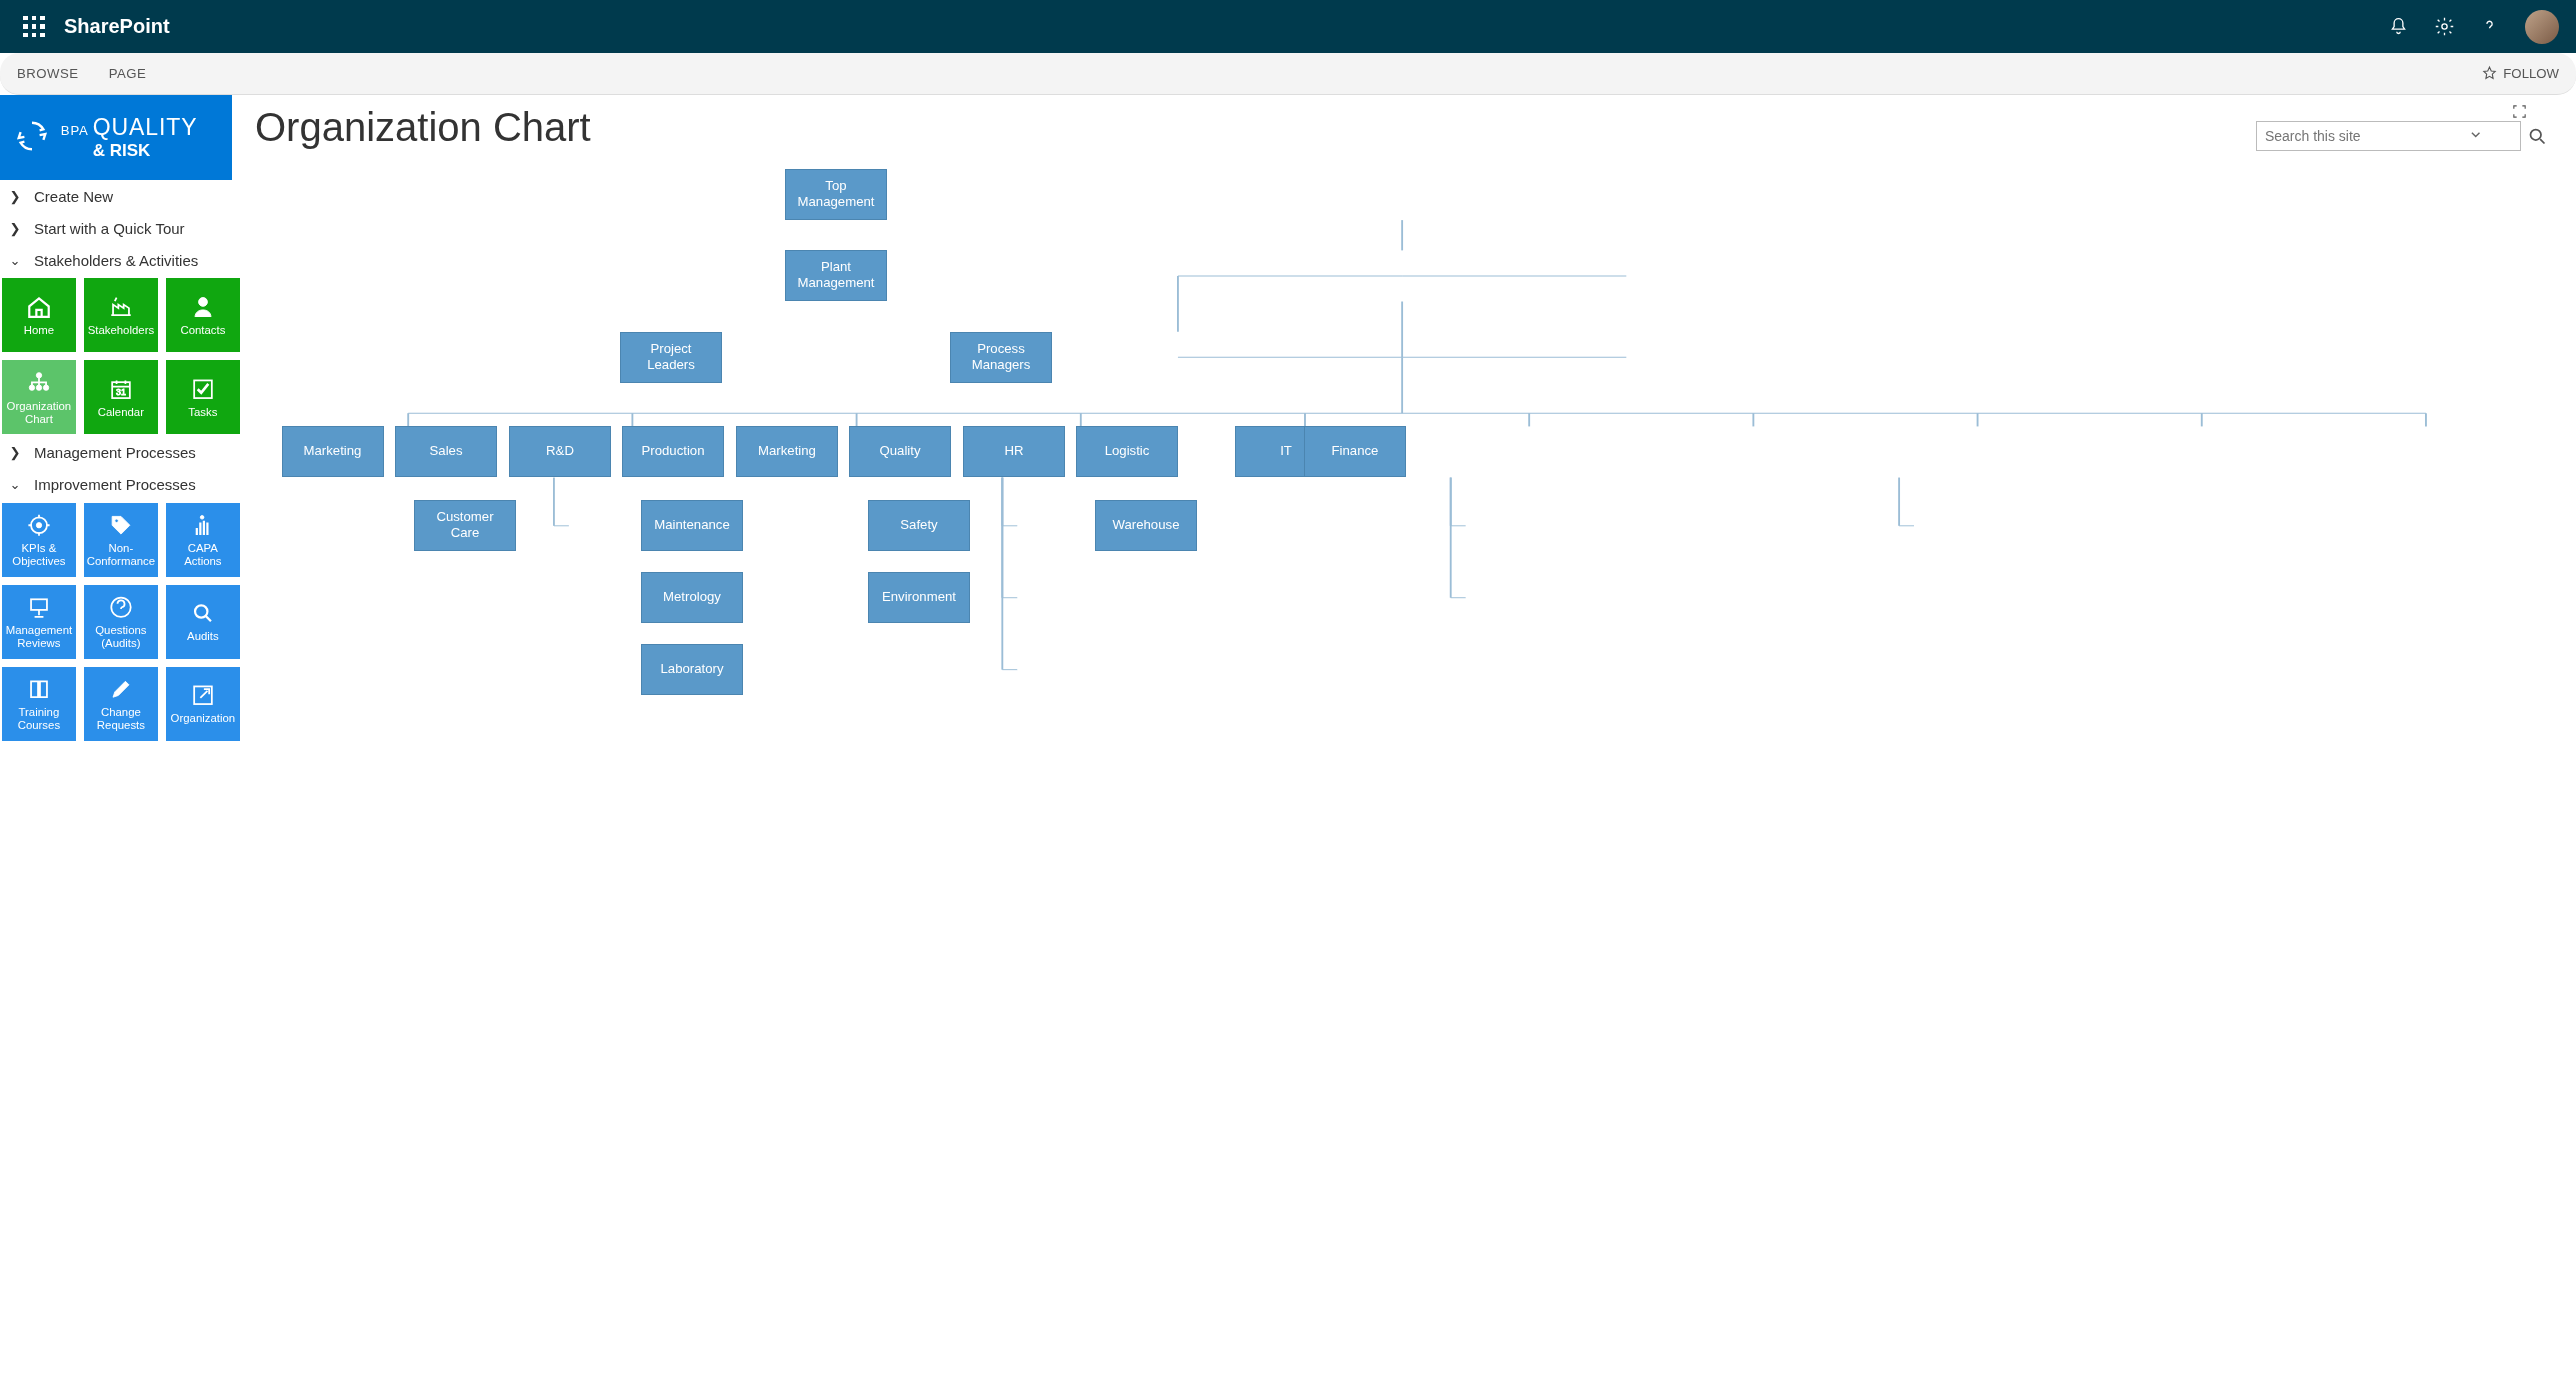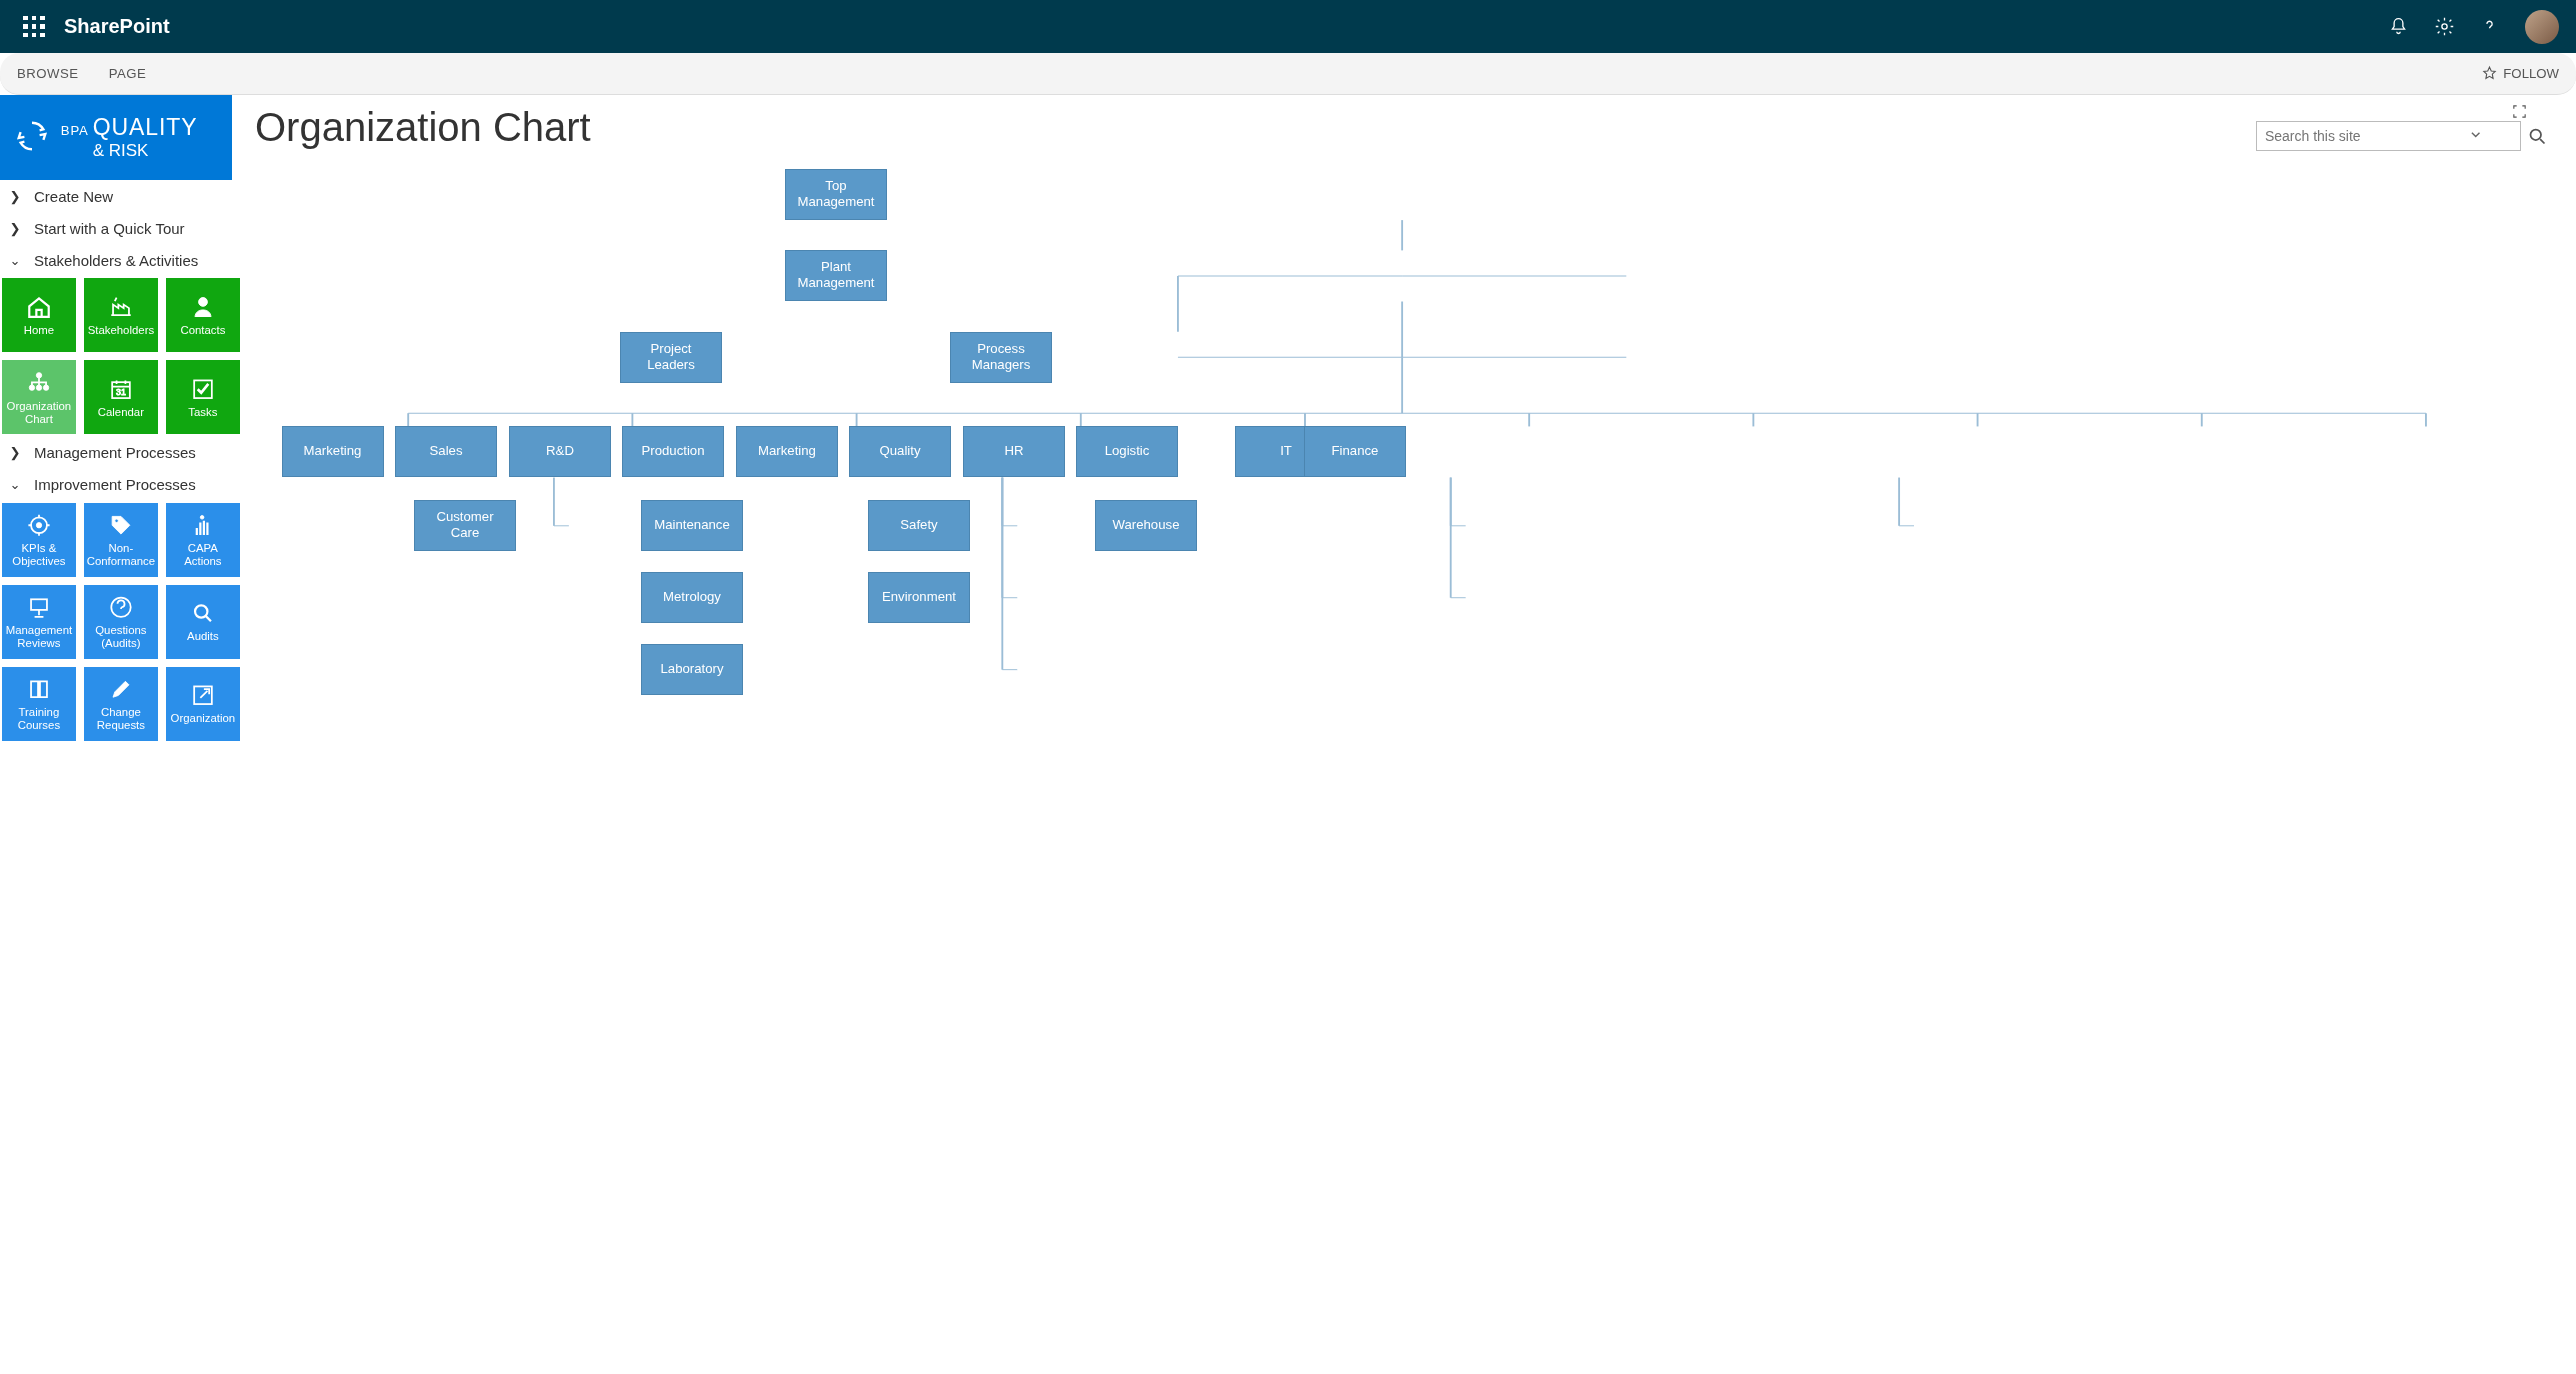--- a/index.html
+++ b/index.html
@@ -31,21 +31,21 @@
   
   .layout { display:flex; }
   .leftnav { width:232px; flex-shrink:0; }
   .main { flex:1; padding:9.5px 23px 23px 23px; }
 
   
   .site-title { background:#0078d7; color:#fff; padding:19px 13.2px; display:flex; align-items:center; gap:9.5px;}
   .site-title .ring svg{ width:38px; height:38px; }
   .site-title .t1 { font-size:13.2px; letter-spacing:0.9px;}
   .site-title .t2 { font-size:23px; font-weight:300; display:block;}
-  .site-title .t3 { font-size:17px; font-weight:400; display:block; padding-left:32px;}
+  .site-title .t3 { font-size:17px; font-weight:700; display:block; padding-left:32px;}
 
   
   .nav-item { display:flex; align-items:center; gap:11.4px; padding:7.6px 7.6px; font-size:15px; color:#333; cursor:pointer;}
   .chev { width:15px; text-align:center; font-size:13.2px;}
   .tiles { display:grid; grid-template-columns:repeat(3, 74px); grid-gap:3.8px; padding:1.9px;gap:8px;}
   .tile { height:74px; color:#fff; display:flex; flex-direction:column; align-items:center; justify-content:center; cursor:pointer; font-size:11.4px; text-align:center; padding:3.8px;}
   .tile.green { background:#10a710;}
   .tile.green.active { background:#5cc46a;}
   .tile.blue { background:#2b8fea;}
   .tile svg { width:28px; height:26.5px; fill:#fff; stroke:#fff;}

